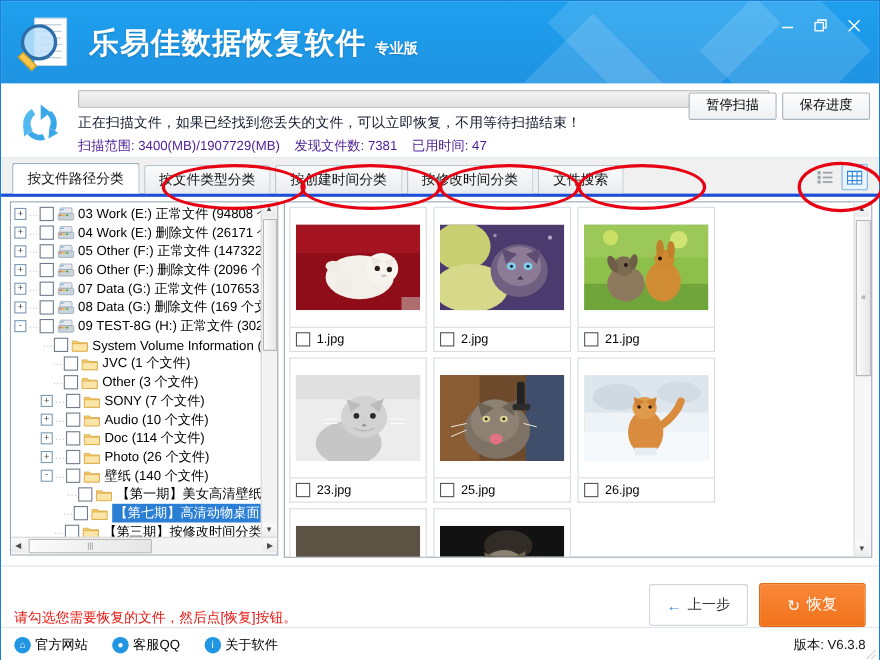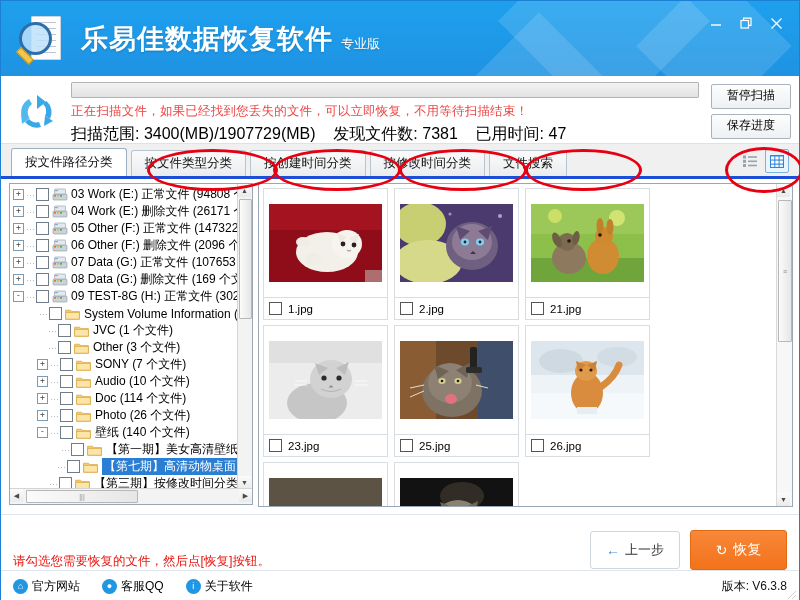--- a/index.html
+++ b/index.html
@@ -33,42 +33,42 @@
     border:3px solid #2d6ea8;background:rgba(190,225,250,.85);
   }
   .logo .handle{
     position:absolute;left:4px;top:33px;width:16px;height:5px;background:#f6c64a;
     border:1px solid #c99a1d;transform:rotate(45deg);transform-origin:left top;
   }
   .apptitle{
     position:absolute;left:80px;top:20px;color:#fff;font-size:27px;font-weight:bold;
     letter-spacing:1px;text-shadow:0 1px 2px rgba(0,0,0,.18);
   }
-  .apptitle .sub{font-size:13px;font-weight:normal;margin-left:8px;letter-spacing:0;}
+  .apptitle .sub{font-size:13px;font-weight:bold;margin-left:8px;letter-spacing:0;}
   .wctrl{position:absolute;top:12px;right:10px;display:flex;gap:4px;}
   .wbtn{
     width:26px;height:20px;display:flex;align-items:center;justify-content:center;
     color:#fff;font-size:14px;line-height:1;cursor:default;
   }
   .wbtn svg{display:block;}
   
   .scanbar{
     position:relative;height:68px;background:#fff;border-bottom:1px solid #d7e3ee;
     padding:6px 8px 0 8px;box-sizing:border-box;
   }
   .scan-ico{position:absolute;left:14px;top:14px;width:44px;height:42px;}
   .scan-ico svg{display:block;}
   .scan-main{margin-left:62px;margin-right:92px;}
   .progress{
     height:14px;background:linear-gradient(180deg,#f3f3f3,#e2e2e2);
     border:1px solid #b4b4b4;border-radius:1px;
   }
-  .scan-alert{color:#ef4444;font-size:12.5px;margin-top:5px;letter-spacing:.2px;}
-  .scan-stats{font-size:16px;margin-top:4px;color:#000000;}
-  .scan-btns{position:absolute;right:8px;top:8px;display:flex;flex-direction:column;gap:5px;}
+  .scan-alert{color:#0f172a;font-size:12.5px;margin-top:5px;letter-spacing:.2px;}
+  .scan-stats{font-size:12px;margin-top:4px;color:#4c1d95;}
+  .scan-btns{position:absolute;right:8px;top:8px;display:flex;gap:5px;}
   .sbtn{
     width:78px;height:23px;line-height:21px;text-align:center;font-size:12px;
     background:linear-gradient(180deg,#fdfdfd,#eef0f2);border:1px solid #a9b3bd;
     border-radius:2px;cursor:default;
   }
   
   .tabzone{position:relative;height:32px;background:#f0f0f0;border-bottom:3px solid #1d4ed8;}
   .tabs{position:absolute;left:10px;top:5px;display:flex;align-items:flex-end;height:27px;}
   .tab{
     height:25px;line-height:25px;padding:0 13px;font-size:12.5px;

